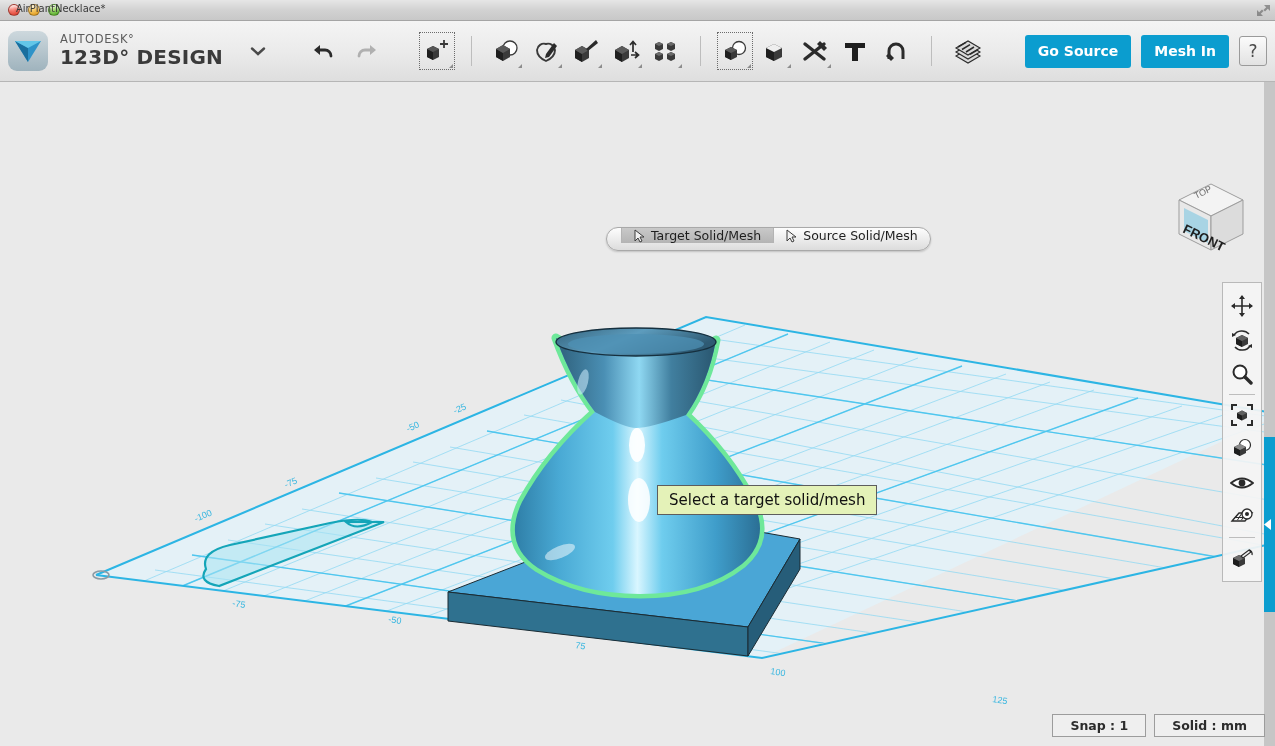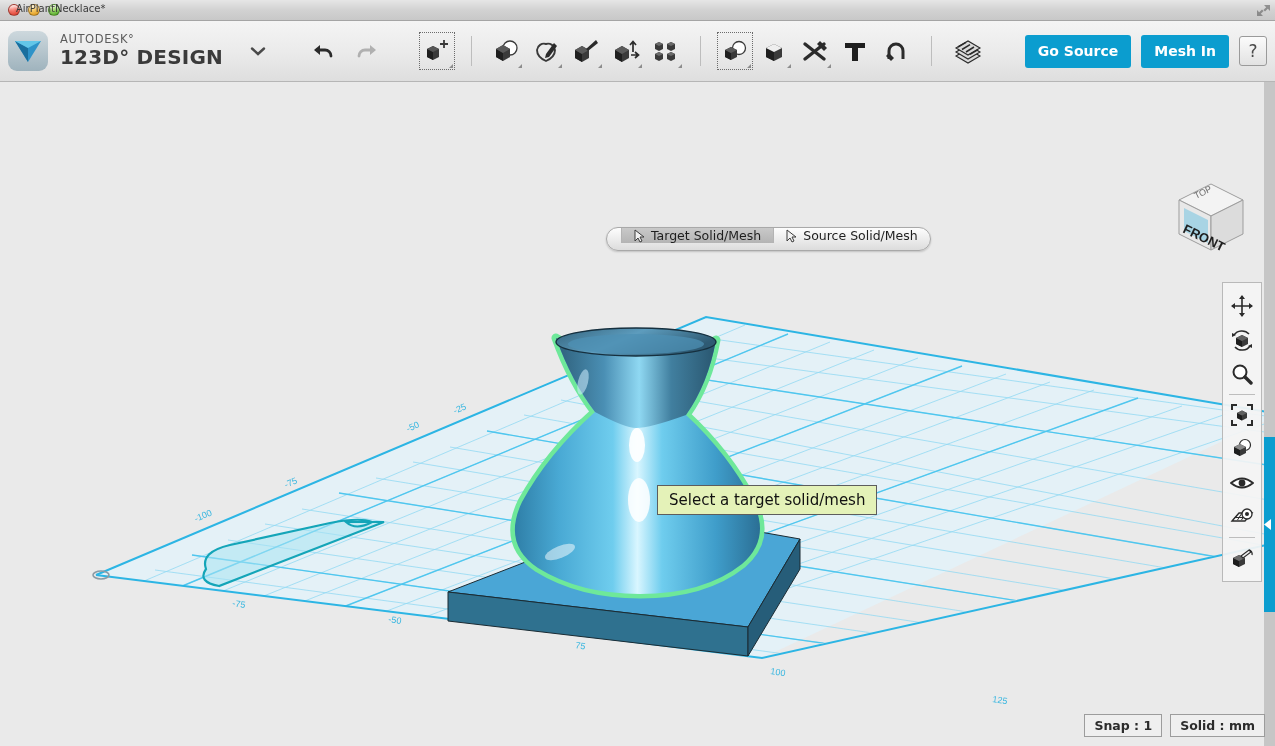--- a/index.html
+++ b/index.html
@@ -161,21 +161,21 @@
     clip-path: polygon(100% 0, 100% 100%, 0 50%);
   }
 
   
   #statusbar {
     position: absolute; right: 10px; bottom: 9px;
     display: flex; gap: 8px;
   }
   .status-box {
     border: 1px solid #9c9c9c; background: #efefef;
-    padding: 3px 9px; font-size: 12.5px; color: #2c2c2c; font-weight: bold;
+    padding: 3px 17px; font-size: 12.5px; color: #2c2c2c; font-weight: bold;
     font-family: "DejaVu Sans", sans-serif;
   }
 </style>
 </head>
 <body>
 
 <div id="titlebar">
   <div id="traffic">
     <div class="light red"></div>
     <div class="light yellow"></div>

